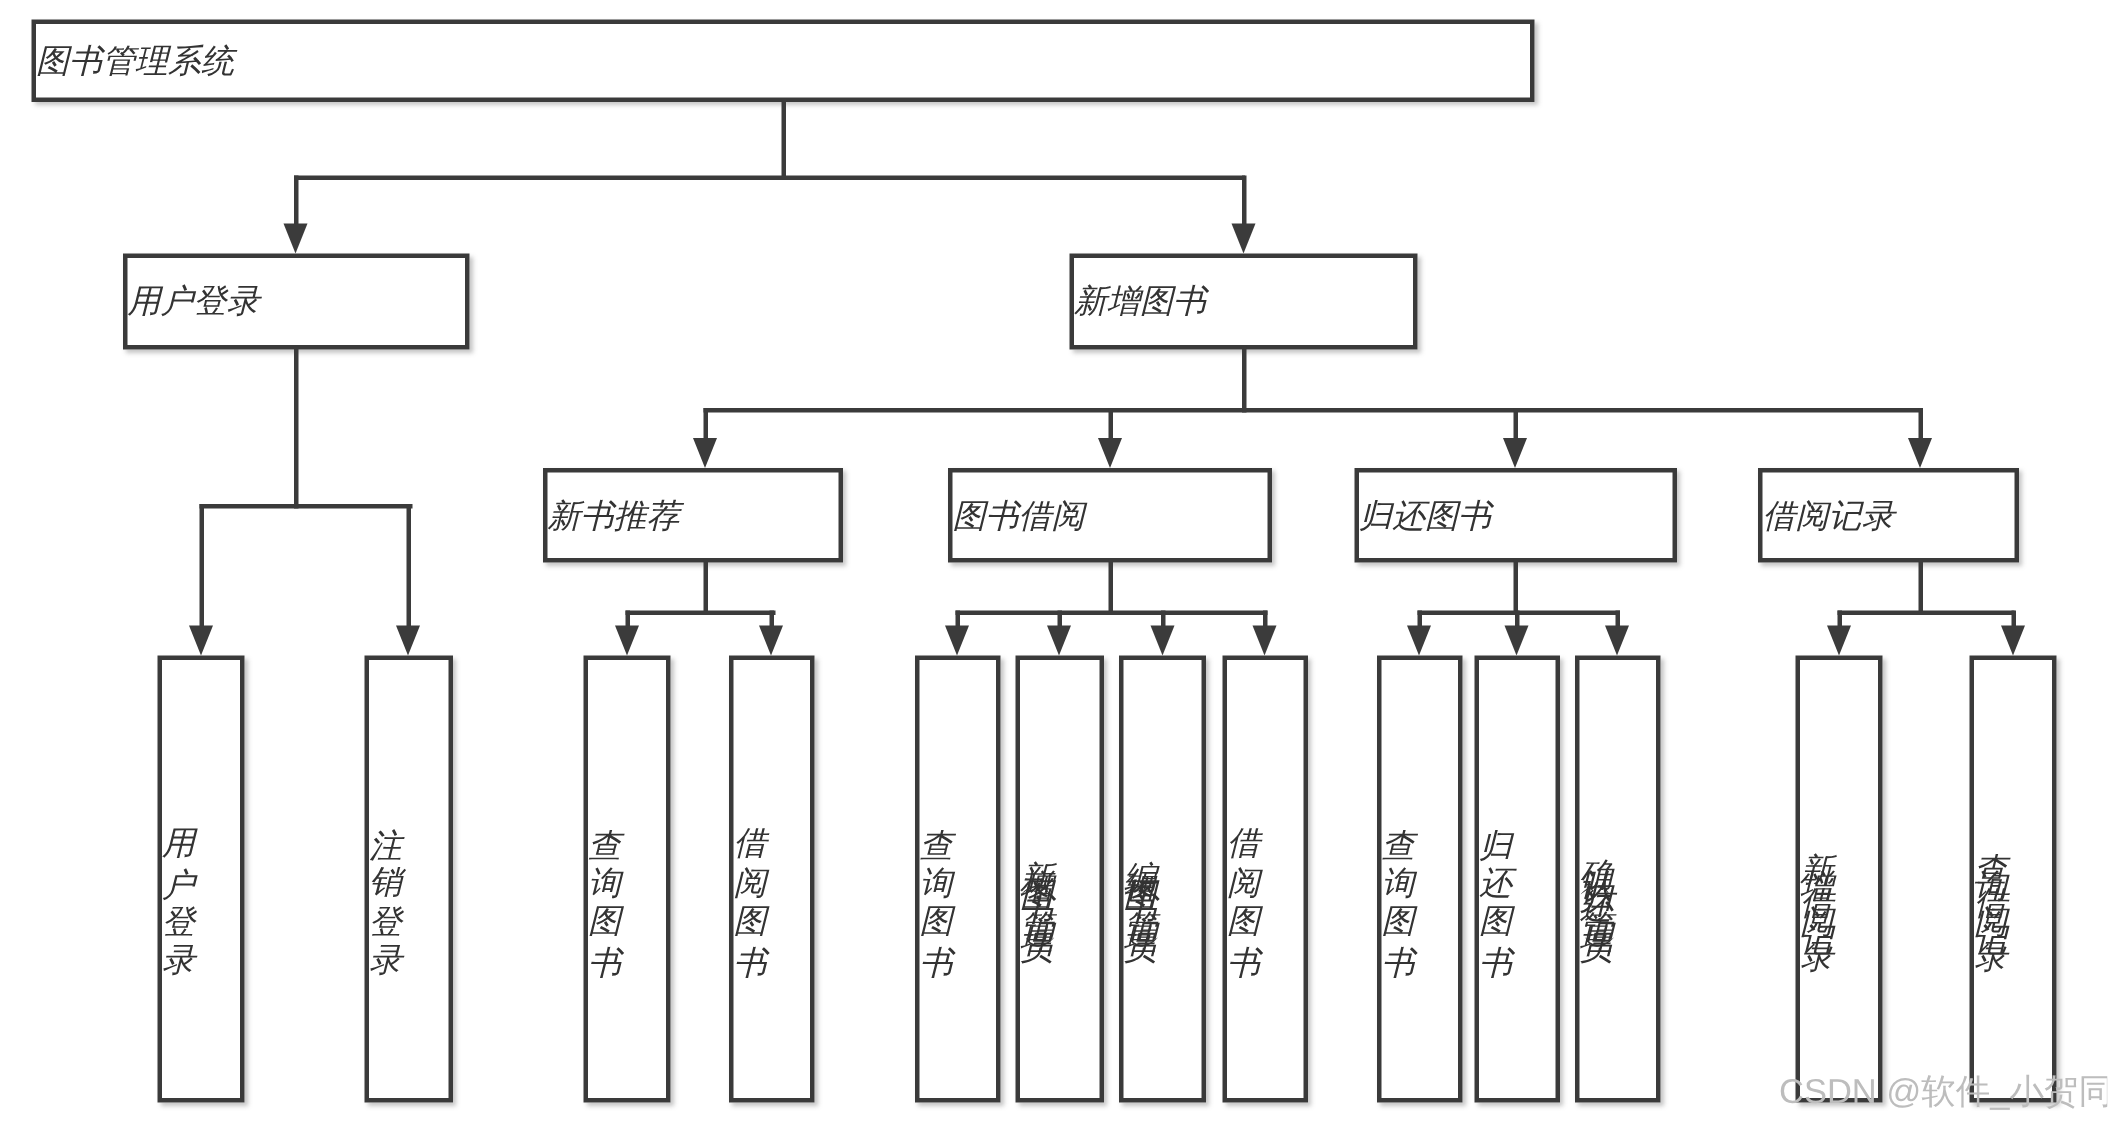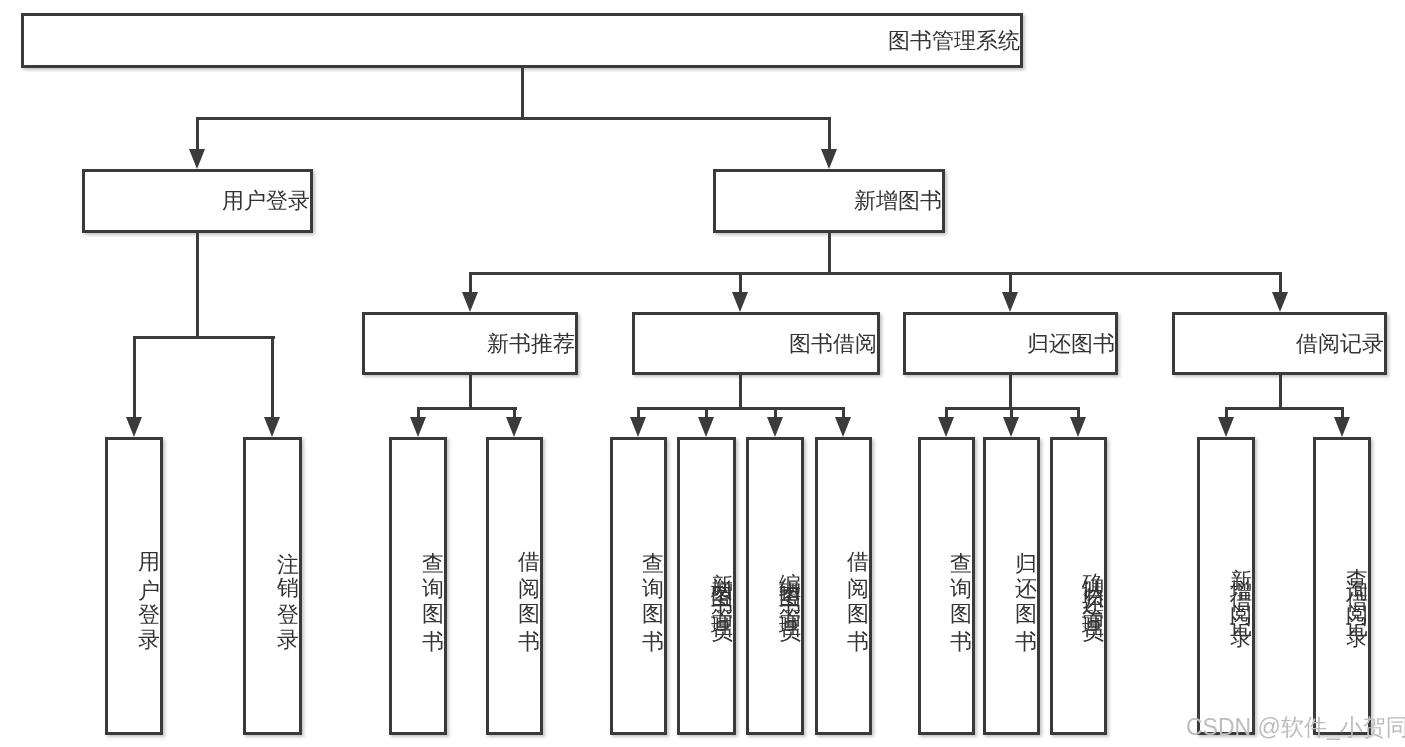--- a/index.html
+++ b/index.html
@@ -10,22 +10,23 @@
     font-family:"Liberation Sans", sans-serif;
     overflow:hidden;
   }
   .node {
     position:absolute;
     background:#ffffff;
     border:3px solid #3a3a3a;
     box-sizing:border-box;
     display:flex;
     align-items:center;
-    justify-content:flex-end;
+    justify-content:flex-start;
     box-shadow:2px 2px 3px rgba(90,90,90,0.35);
+    font-style:italic;
   }
   .hlbl { font-size:22px; color:#333333; white-space:nowrap; }
   .vlbl {
     writing-mode:vertical-rl;
     text-orientation:mixed;
     font-size:22px;
     color:#333333;
     line-height:1;
   }
   .sp-wide   { letter-spacing:26px; }
@@ -59,33 +60,33 @@
   </div>
 
   <div class="node" style="left:82px;top:169px;width:231px;height:64px">
     <span class="hlbl">用户登录</span>
   </div>
 
   <div class="node" style="left:713px;top:169px;width:232px;height:64px">
     <span class="hlbl">新增图书</span>
   </div>
 
-  <div class="node" style="left:362px;top:312px;width:216px;height:63px">
+  <div class="node" style="left:362px;top:312px;width:200px;height:63px">
     <span class="hlbl">新书推荐</span>
   </div>
 
-  <div class="node" style="left:632px;top:312px;width:248px;height:63px">
+  <div class="node" style="left:632px;top:312px;width:216px;height:63px">
     <span class="hlbl">图书借阅</span>
   </div>
 
   <div class="node" style="left:903px;top:312px;width:215px;height:63px">
     <span class="hlbl">归还图书</span>
   </div>
 
-  <div class="node" style="left:1172px;top:312px;width:215px;height:63px">
+  <div class="node" style="left:1172px;top:312px;width:174px;height:63px">
     <span class="hlbl">借阅记录</span>
   </div>
 
   <div class="node" style="left:105px;top:437px;width:58px;height:298px">
     <span class="vlbl sp-wide">用户登录</span>
   </div>
   <div class="node" style="left:243px;top:437px;width:59px;height:298px">
     <span class="vlbl sp-wide">注销登录</span>
   </div>
 

